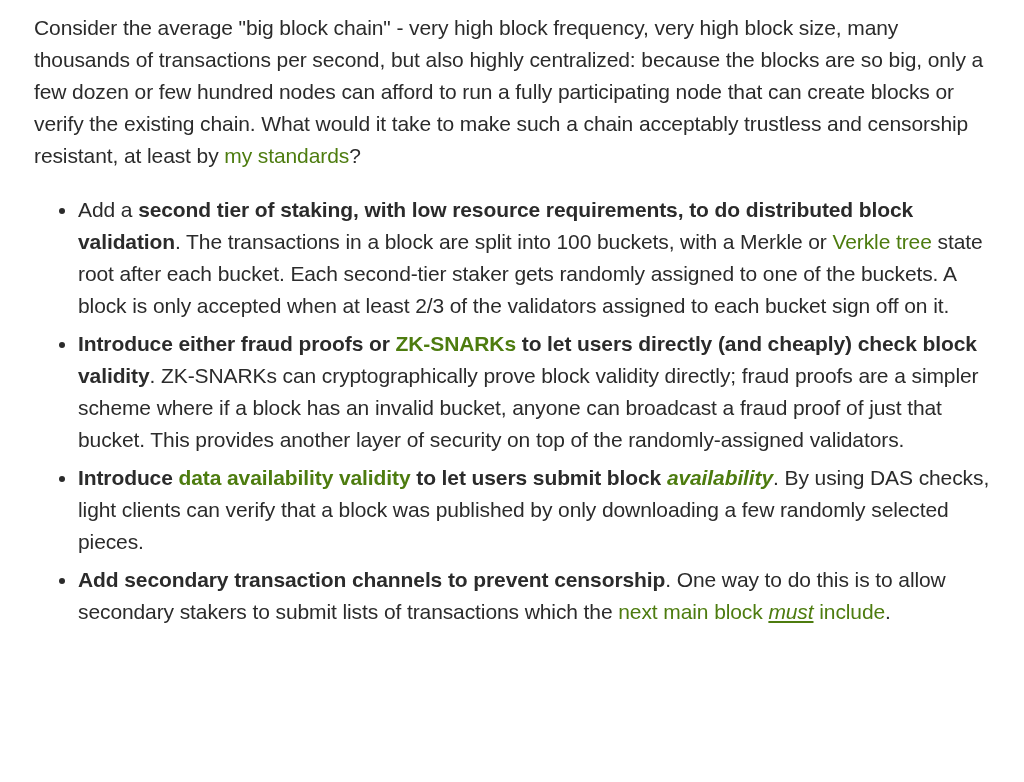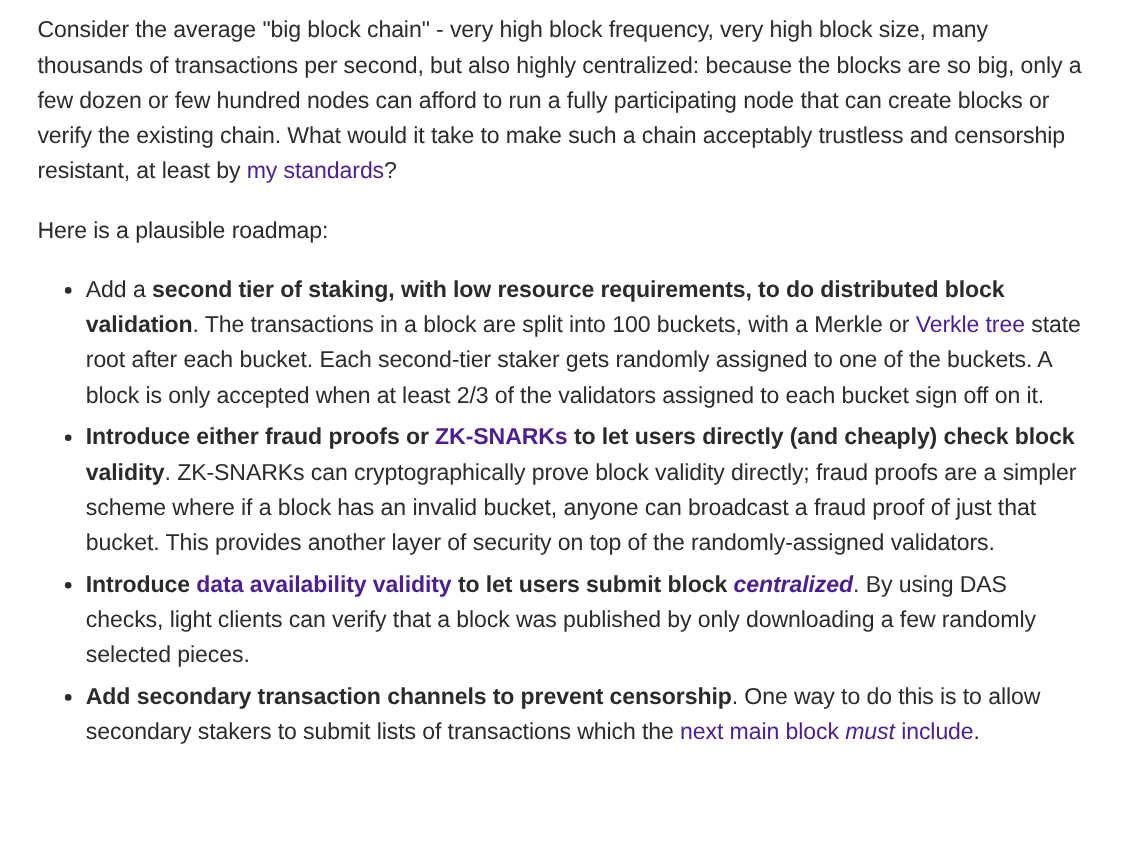--- a/index.html
+++ b/index.html
@@ -13,37 +13,36 @@
     line-height: 32px;
     letter-spacing: -0.1px;
     color: #2b2b2b;
     overflow: hidden;
   }
   p.para { margin: 0 0 22px 0; }
   ul.roadmap { margin: 0; padding: 0 0 0 44px; list-style: disc outside; }
   ul.roadmap li { margin: 0 0 6px 0; }
   ul.roadmap li::marker { color: #2b2b2b; }
   .b { font-weight: 700; }
-  .i { font-style: italic; }
-  a.link { color: #4c1d95; text-decoration: none; cursor: pointer; }
+  .i { font-style: italic; text-decoration: underline; }
+  a.link { color: #4d7c0f; text-decoration: none; cursor: pointer; }
 </style>
 </head>
 <body>
 
 <div class="page">
 
   <p class="para"><span>Consider the average "big block chain" - very high block frequency, very high block size, many thousands of transactions per second, but also highly centralized: because the blocks are so big, only a few dozen or few hundred nodes can afford to run a fully participating node that can create blocks or verify the existing chain. What would it take to make such a chain acceptably trustless and censorship resistant, at least by </span><a class="link">my standards</a><span>?</span></p>
 
-  <p class="para"><span>Here is a plausible roadmap:</span></p>
 
   <ul class="roadmap">
 
     <li><span>Add a </span><span class="b">second tier of staking, with low resource requirements, to do distributed block validation</span><span>. The transactions in a block are split into 100 buckets, with a Merkle or </span><a class="link">Verkle tree</a><span> state root after each bucket. Each second-tier staker gets randomly assigned to one of the buckets. A block is only accepted when at least 2/3 of the validators assigned to each bucket sign off on it.</span></li>
 
     <li><span class="b">Introduce either fraud proofs or </span><a class="link b">ZK-SNARKs</a><span class="b"> to let users directly (and cheaply) check block validity</span><span>. ZK-SNARKs can cryptographically prove block validity directly; fraud proofs are a simpler scheme where if a block has an invalid bucket, anyone can broadcast a fraud proof of just that bucket. This provides another layer of security on top of the randomly-assigned validators.</span></li>
 
-    <li><span class="b">Introduce </span><a class="link b">data availability validity</a><span class="b"> to let users submit block </span><a class="link b i">centralized</a><span>. By using DAS checks, light clients can verify that a block was published by only downloading a few randomly selected pieces.</span></li>
+    <li><span class="b">Introduce </span><a class="link b">data availability validity</a><span class="b"> to let users submit block </span><a class="link b i">availability</a><span>. By using DAS checks, light clients can verify that a block was published by only downloading a few randomly selected pieces.</span></li>
 
     <li><span class="b">Add secondary transaction channels to prevent censorship</span><span>. One way to do this is to allow secondary stakers to submit lists of transactions which the </span><a class="link"><span>next main block </span><span class="i">must</span><span> include</span></a><span>.</span></li>
 
   </ul>
 
 </div>
 
 </body></html>

